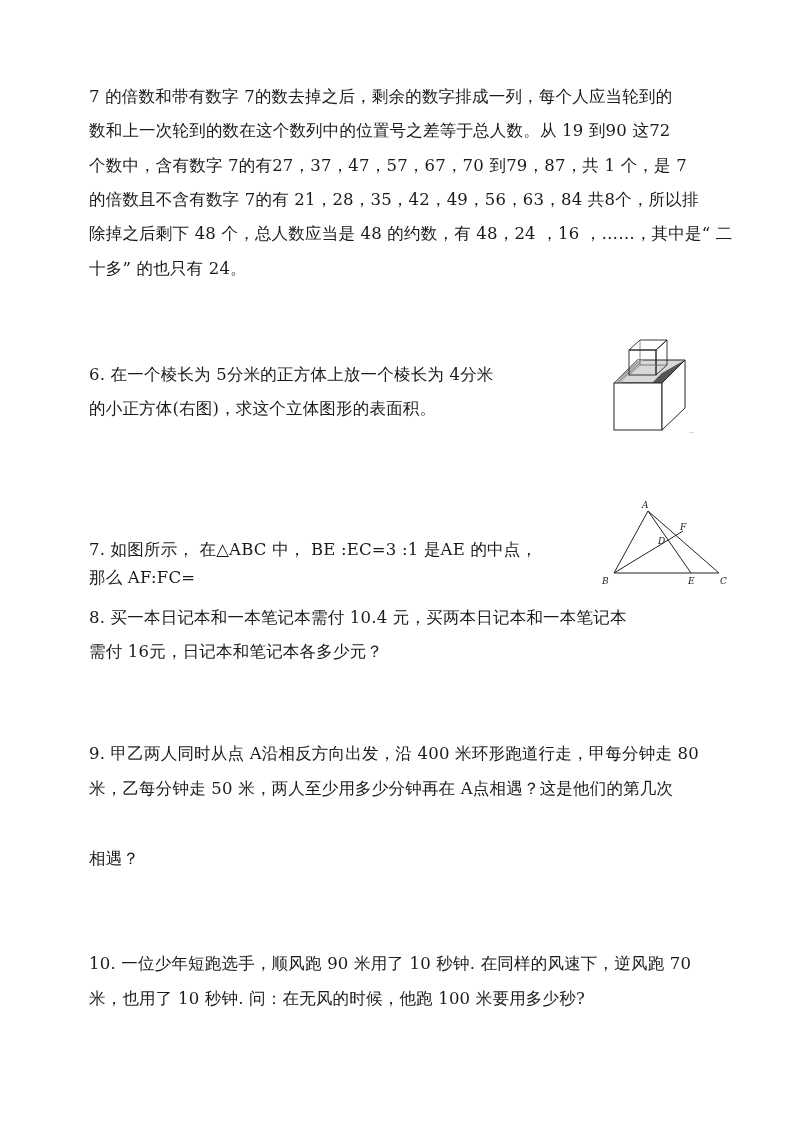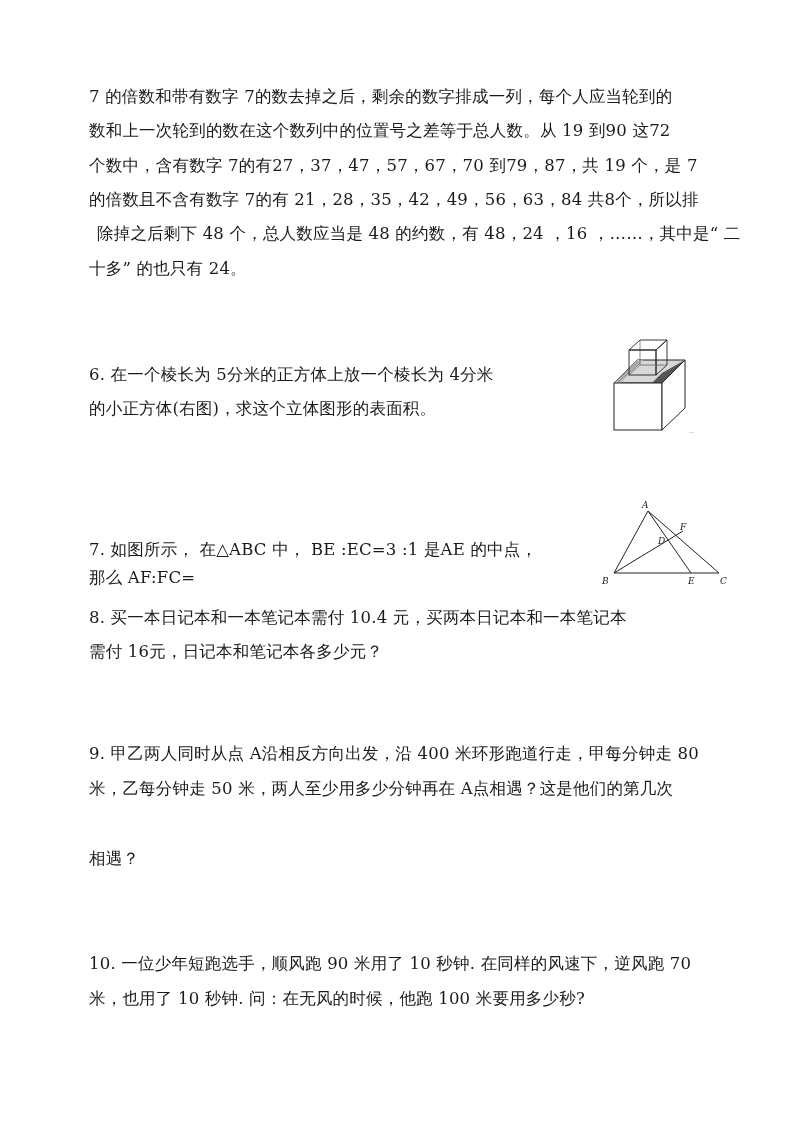--- a/index.html
+++ b/index.html
@@ -40,23 +40,23 @@
     }
   </style>
 </head>
 <body>
 
 <div class="page">
 
   <div>
     <div class="line" style="top:86px;">7 的倍数和带有数字 7的数去掉之后，剩余的数字排成一列，每个人应当轮到的</div>
     <div class="line" style="top:120px;">数和上一次轮到的数在这个数列中的位置号之差等于总人数。从 19 到90 这72</div>
-    <div class="line" style="top:155px;">个数中，含有数字 7的有27，37，47，57，67，70 到79，87，共 19 个，是 7</div>
+    <div class="line" style="top:155px;">个数中，含有数字 7的有27，37，47，57，67，70 到79，87，共 1 个，是 7</div>
     <div class="line" style="top:189px;">的倍数且不含有数字 7的有 21，28，35，42，49，56，63，84 共8个，所以排</div>
-    <div class="line" style="top:223px;margin-left:8px;">除掉之后剩下 48 个，总人数应当是 48 的约数，有 48，24 ，16 ，……，其中是“ 二</div>
+    <div class="line" style="top:223px;">除掉之后剩下 48 个，总人数应当是 48 的约数，有 48，24 ，16 ，……，其中是“ 二</div>
     <div class="line" style="top:258px;">十多” 的也只有 24。</div>
   </div>
 
   <div>
     <div class="line" style="top:364px;">6. 在一个棱长为 5分米的正方体上放一个棱长为 4分米</div>
     <div class="line" style="top:398px;">的小正方体(右图)，求这个立体图形的表面积。</div>
     <div class="fig" style="left:595px; top:330px;">
       <svg width="95" height="105" viewBox="0 0 95 105" xmlns="http://www.w3.org/2000/svg">
 
         <polygon points="7,53 30,30 78,30 55,53" fill="#d8d8d8" stroke="#222" stroke-width="1"></polygon>

